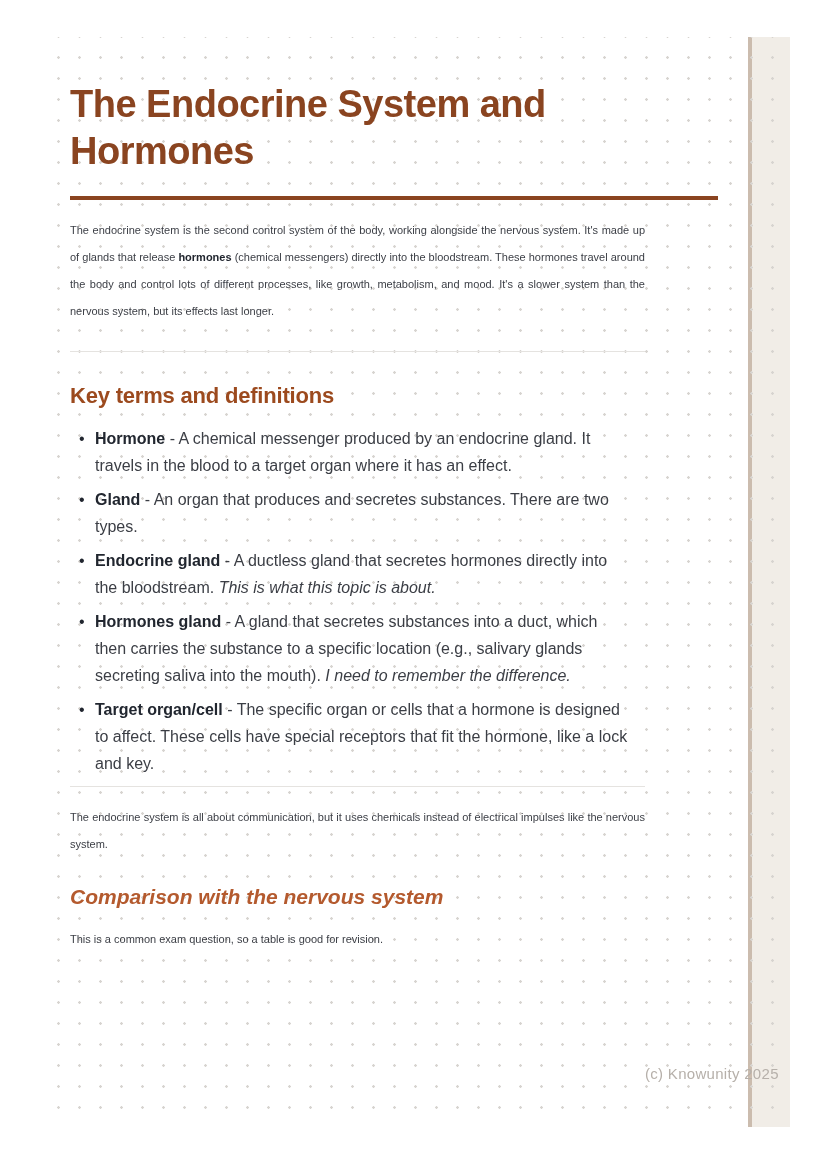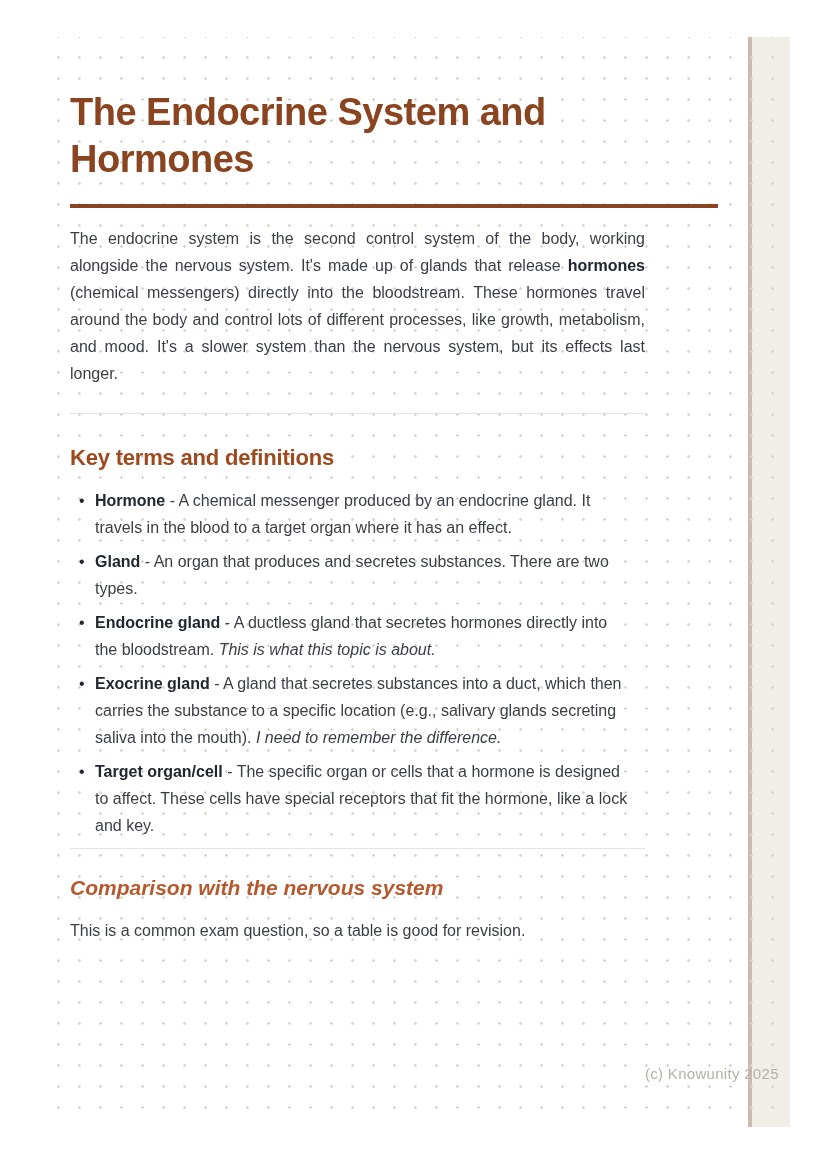--- a/index.html
+++ b/index.html
@@ -31,21 +31,21 @@
   .dot-grid {
     position: absolute;
     left: 0; top: 0; right: 0; bottom: 0;
     background-image: radial-gradient(circle, #d7d4d0 1.1px, rgba(215,212,208,0) 1.5px);
     background-size: 21px 21px;
     background-position: 8px 10px;
     pointer-events: none;
   }
   .content {
     position: absolute;
-    left: 30px; top: 16px;
+    left: 30px; top: 8px;
     width: 648px;
   }
   h1.page-title {
     margin-top: 36px;
     max-width: 600px;
     font-size: 38px;
     line-height: 47px;
     font-weight: bold;
     letter-spacing: -0.5px;
     color: var(--accent-dark, #8a4420);
@@ -69,21 +69,21 @@
     margin-top: 27px;
     font-size: 21px;
     line-height: 24px;
     font-weight: bold;
     color: var(--accent-light, #b45a2e);
     font-style: italic;
   }
   p.body-text {
     margin-top: 17px;
     width: 575px;
-    font-size: 16px;
+    font-size: 11px;
     line-height: 27px;
     color: #3b3e45;
   }
   p.justified { text-align: justify; }
   p.body-text strong, .term { font-weight: bold; color: #21262f; text-align: right; }
   .section-divider {
     margin-top: 26px;
     width: 575px;
     border: none;
     border-top: 1px solid #e5e3e0;
@@ -137,27 +137,28 @@
     <p class="body-text justified"><span>The endocrine system is the second control system of the body, working alongside the nervous system. It's made up of glands that release </span><strong>hormones</strong><span> (chemical messengers) directly into the bloodstream. These hormones travel around the body and control lots of different processes, like growth, metabolism, and mood. It's a slower system than the nervous system, but its effects last longer.</span></p>
 
     <hr class="section-divider">
 
     <h2 class="section-heading">Key terms and definitions</h2>
 
     <ul class="term-list">
       <li><span class="bullet">•</span><span class="term">Hormone</span><span> - </span><span>A chemical messenger produced by an endocrine gland. It travels in the blood to a target organ where it has an effect.</span><em></em></li>
       <li><span class="bullet">•</span><span class="term">Gland</span><span> - </span><span>An organ that produces and secretes substances. There are two types.</span><em></em></li>
       <li><span class="bullet">•</span><span class="term">Endocrine gland</span><span> - </span><span>A ductless gland that secretes hormones directly into the bloodstream. </span><em>This is what this topic is about.</em></li>
-      <li><span class="bullet">•</span><span class="term">Exocrine gland</span><span> - </span><span>A gland that secretes substances into a duct, which then carries the substance to a specific location (e.g., salivary glands secreting saliva into the mouth). </span><em>I need to remember the difference.</em></li>
+      <li><span class="bullet">•</span><span class="term">Hormones gland</span><span> - </span><span>A gland that secretes substances into a duct, which then carries the substance to a specific location (e.g., salivary glands secreting saliva into the mouth). </span><em>I need to remember the difference.</em></li>
       <li><span class="bullet">•</span><span class="term">Target organ/cell</span><span> - </span><span>The specific organ or cells that a hormone is designed to affect. These cells have special receptors that fit the hormone, like a lock and key.</span><em></em></li>
     </ul>
 
     <hr class="section-divider tight">
 
 
+    <p class="body-text justified">The endocrine system is all about communication, but it uses chemicals instead of electrical impulses like the nervous system.</p>
 
     <h3 class="subsection-heading">Comparison with the nervous system</h3>
 
     <p class="body-text">This is a common exam question, so a table is good for revision.</p>
 
   </div>
 </div>
 
 <div class="watermark">(c) Knowunity 2025</div>
 

